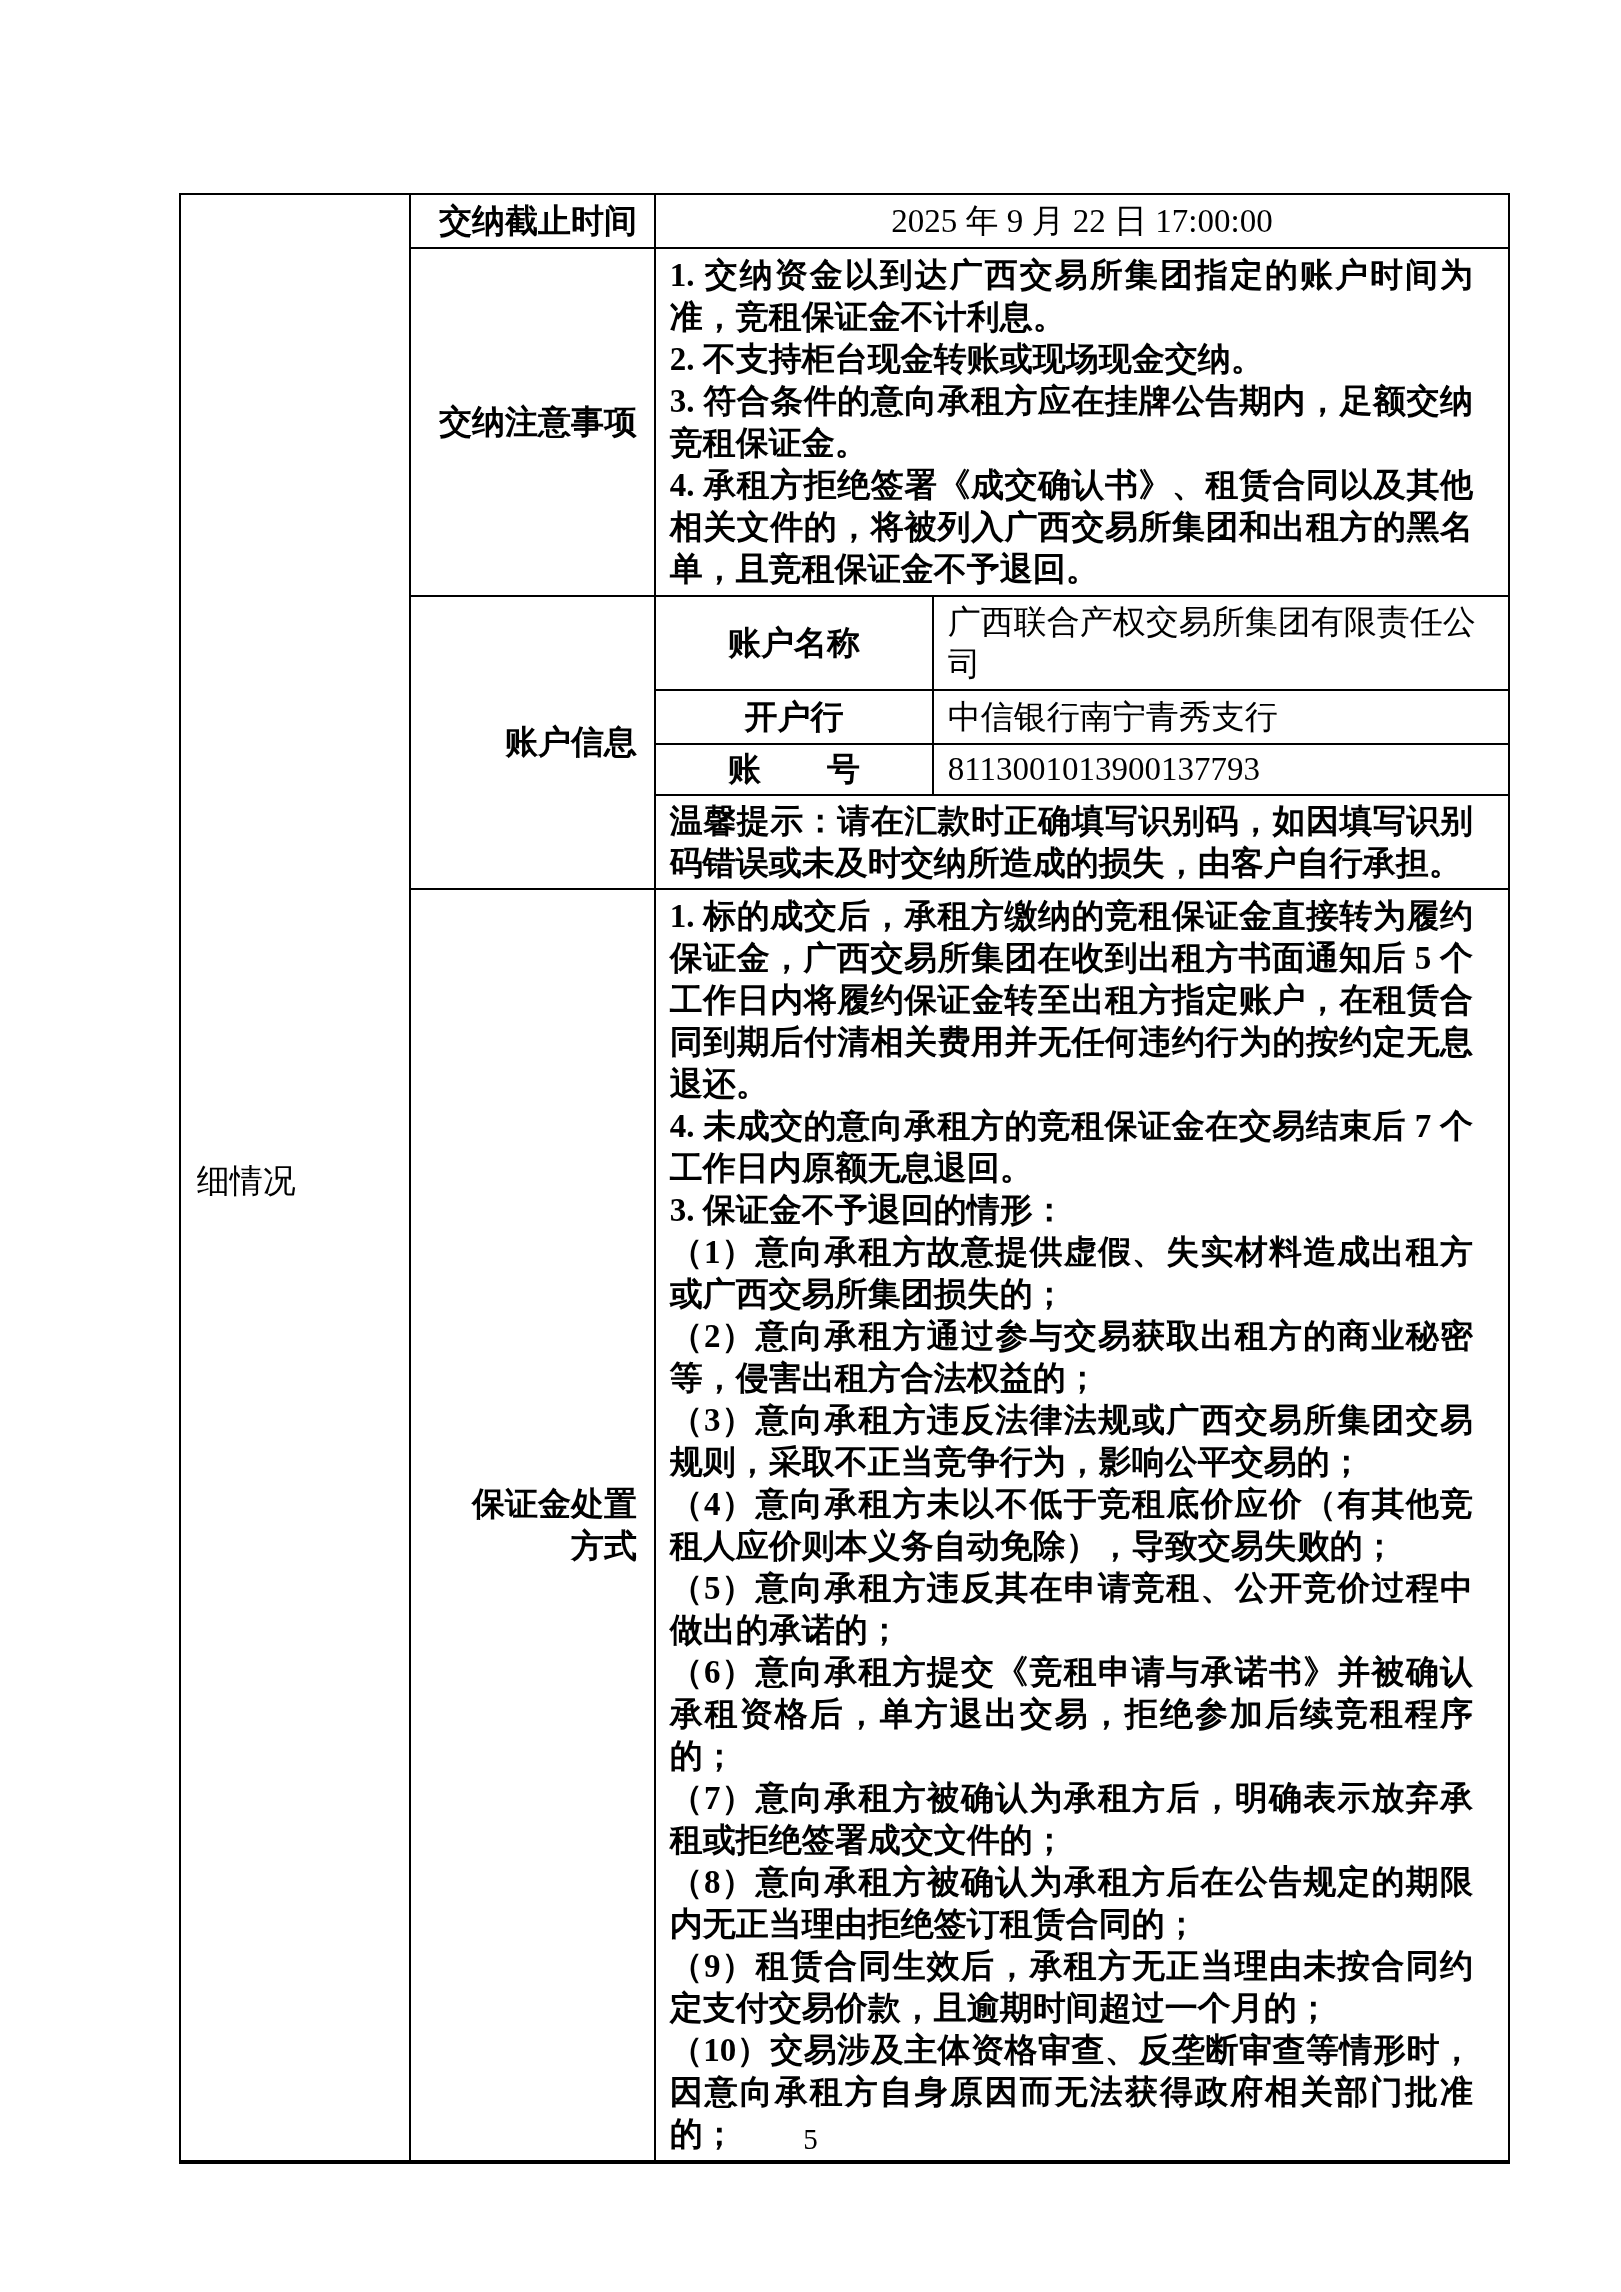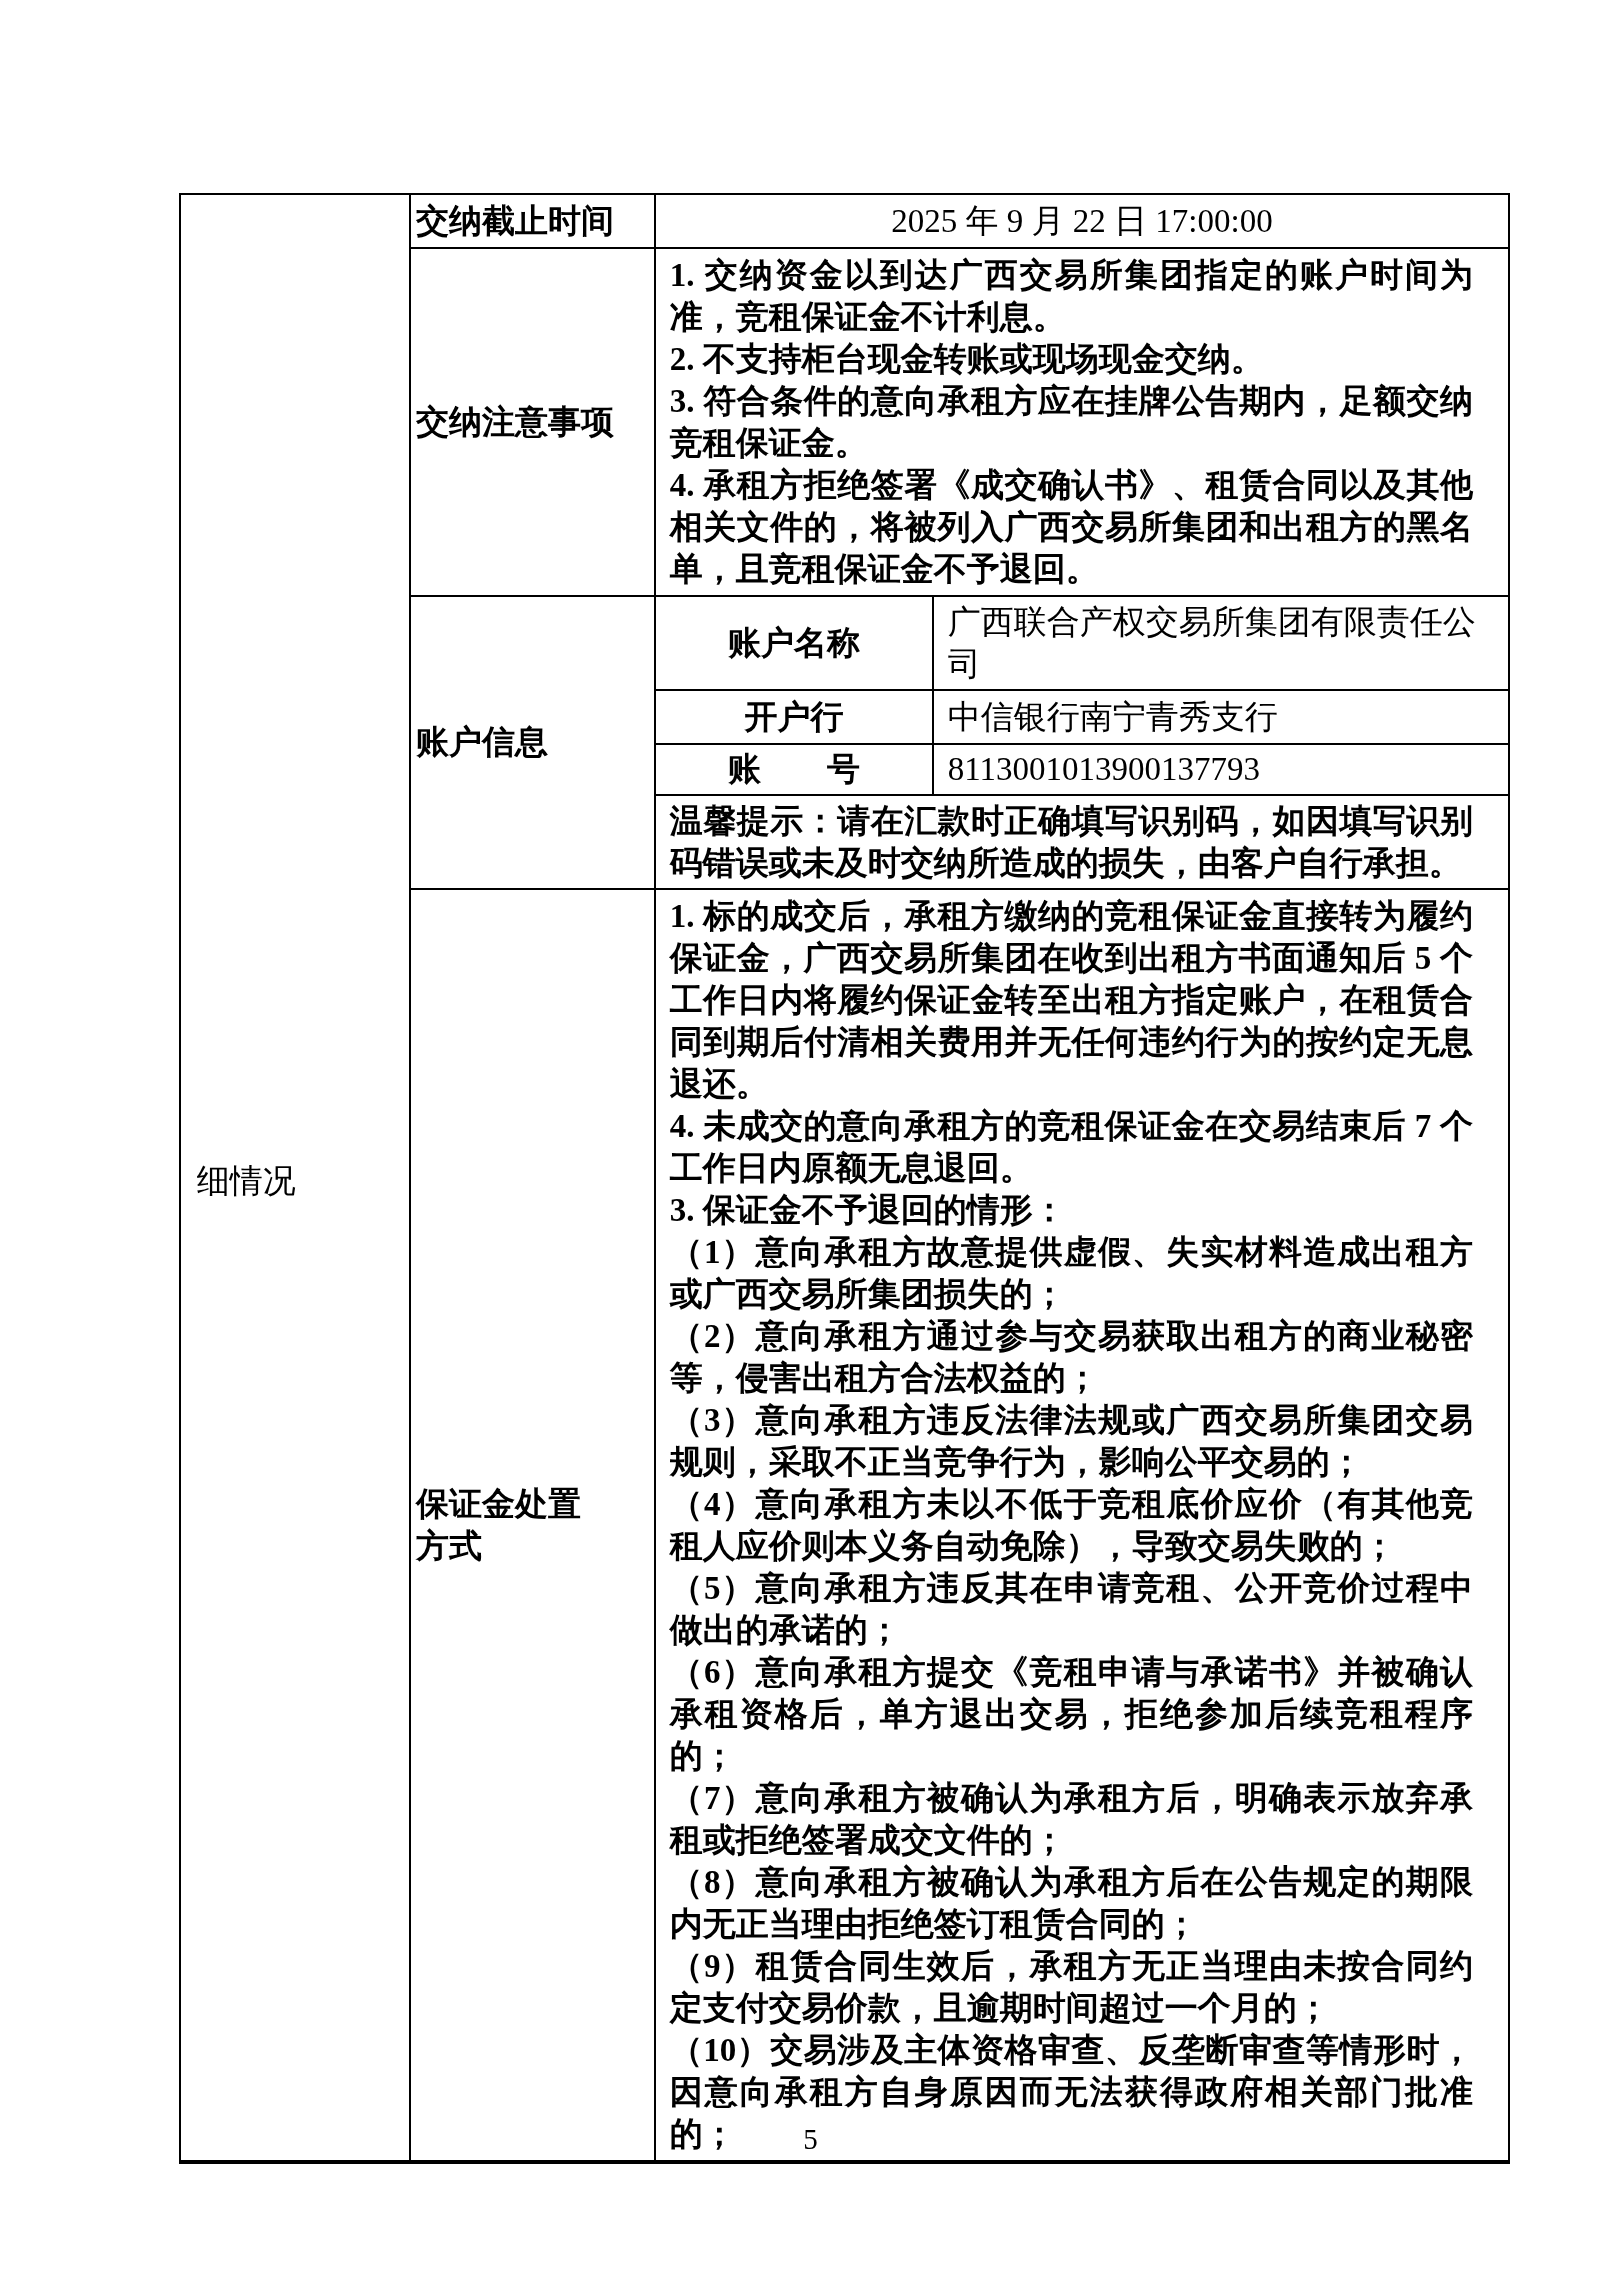--- a/index.html
+++ b/index.html
@@ -44,22 +44,22 @@
   tr.r7 { height: 1232px; }
 
   td.side-cell {
     vertical-align: top;
     padding: 7.8px 9.8px 0 15.7px;
     font-weight: normal;
     text-align: left;
   }
   td.label-cell {
     font-weight: bold;
-    text-align: left;
-    padding: 2px 5px;
+    text-align: right;
+    padding: 2px 17px;
   }
   td.sub-label-cell {
     font-weight: bold;
     text-align: center;
     padding: 2px 5.9px;
   }
   td.value-center {
     text-align: center;
     padding: 2px 8px;
   }

